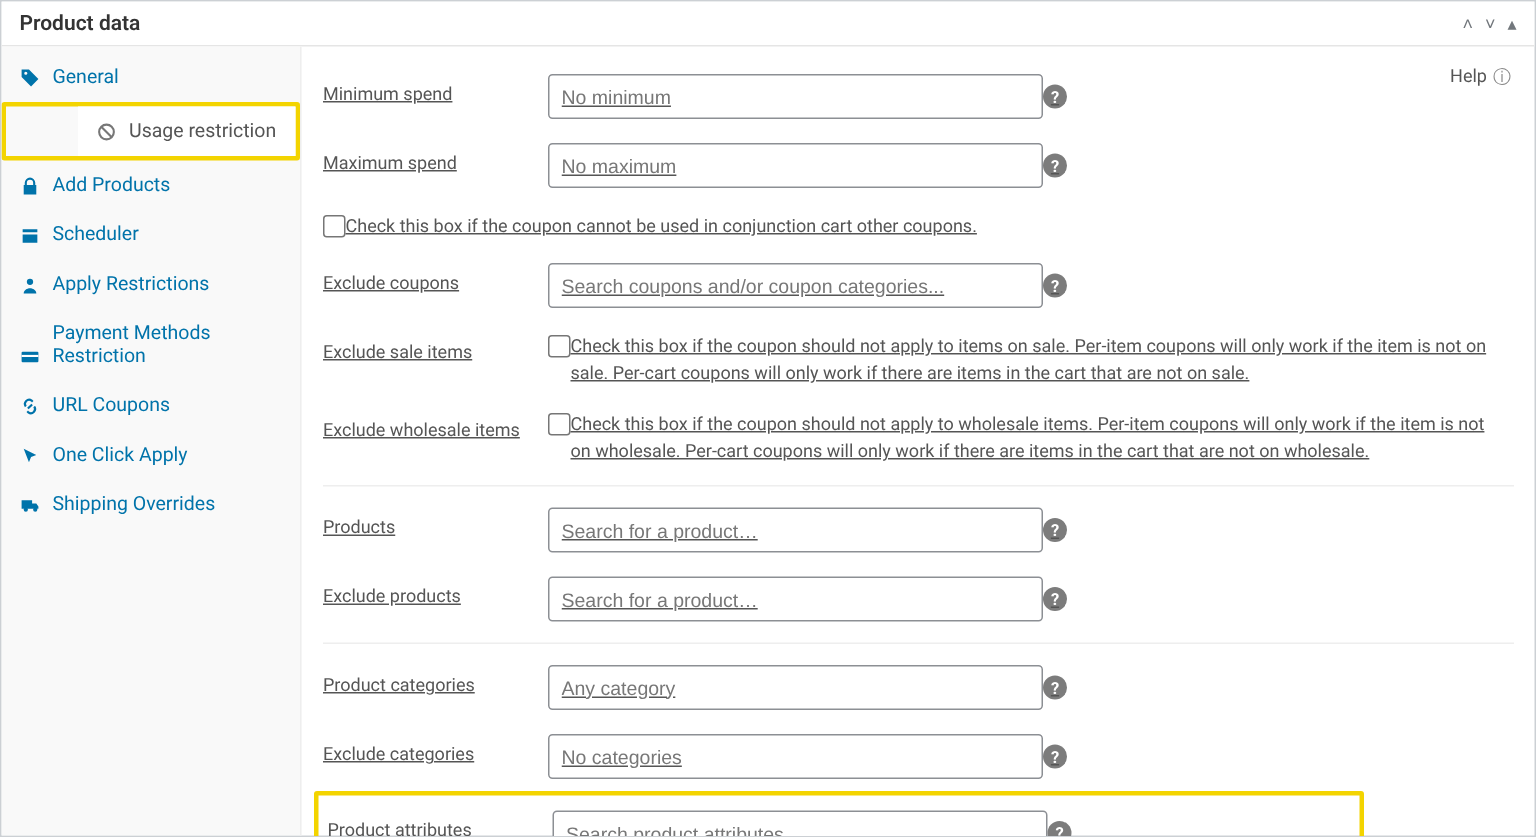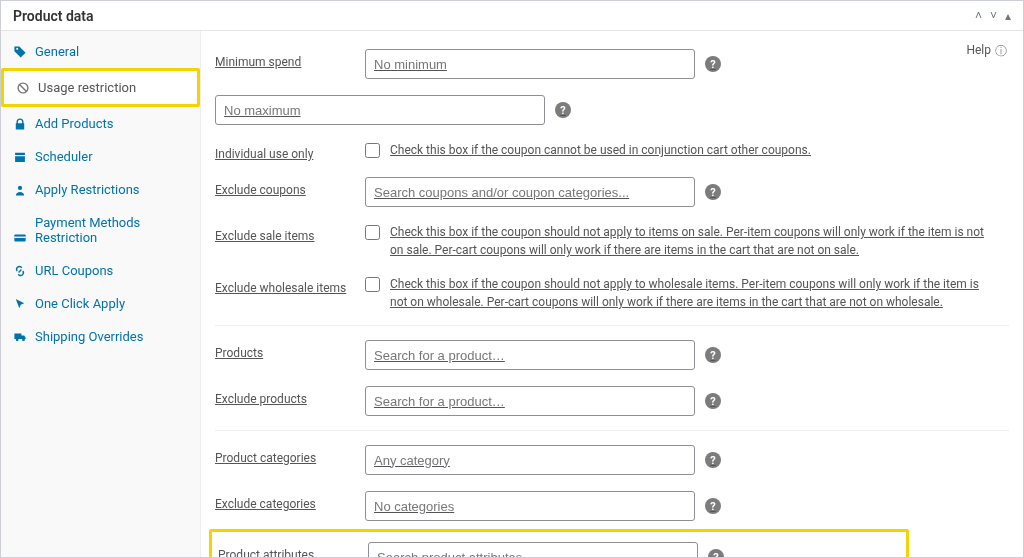--- a/index.html
+++ b/index.html
@@ -8,28 +8,28 @@
   .panel-header { display: flex; justify-content: space-between; align-items: center; height: 30px; border-bottom: 1px solid #e5e5e5; padding: 0 12px; background: #fff; }
   .panel-title { font-size: 14px; font-weight: 600; color: #333; }
   .panel-controls { display: flex; gap: 8px; color: #72777c; }
   .ctrl { cursor: pointer; font-size: 12px; }
   .body { display: flex; height: calc(100% - 30px); }
   .sidebar { width: 200px; background: #f9f9f9; border-right: 1px solid #eee; padding-top: 4px; }
   .side-item { display: flex; align-items: flex-end; gap: 8px; padding: 9px 12px; color: #0073aa; font-size: 13px; cursor: pointer; position: relative; }
   .side-item.active { background: #fff; color: #555; }
   .side-item .icon { width: 14px; display: inline-flex; justify-content: center; color: inherit; }
   .side-item.active .icon { color: #777; }
-  .highlight-box { border: 3px solid #f3d400; border-radius: 2px; }
+  .highlight-box { border: 3px solid #f3d400; border-radius: 2px; padding-left: 48px; }
   .sidebar .highlight-box { margin: 0; }
   .main { flex: 1; overflow: auto; padding: 10px 14px 10px 14px; position: relative; }
   .help-link { position: absolute; top: 12px; right: 16px; font-size: 12px; color: #555; display: flex; align-items: flex-start; gap: 4px; cursor: pointer; }
   .help-q { color: #888; }
   .row { display: flex; align-items: flex-start; padding: 8px 0; gap: 10px; text-decoration: underline; }
   .row-label { width: 140px; min-width: 140px; padding-top: 6px; font-size: 12px; color: #555; }
-  .row-field { display: flex; align-items: center; gap: 10px; }
+  .row-field { display: flex; align-items: center; }
   .row-field.wide { flex: 1; align-items: flex-start; }
   input[type=text] { width: 330px; height: 30px; border: 1px solid #8c8f94; border-radius: 3px; padding: 0 8px; font-size: 13px; color: #555; background: #fff; }
   input[type=text]::placeholder { color: #777; }
   .qmark { width: 16px; height: 16px; border-radius: 50%; background: #7c7c7c; color: #fff; font-size: 11px; display: inline-flex; align-items: center; justify-content: center; cursor: help; font-weight: bold; }
   .cb { width: 15px; height: 15px; margin-top: 2px; }
   .cb-text { font-size: 12px; color: #555; line-height: 1.5; flex: 1; padding-right: 10px; }
   .divider { border-top: 1px solid #eee; margin: 6px 0; }
   .attr-highlight { border: 3px solid #f3d400; border-radius: 2px; padding: 4px 6px 4px 0; margin-left: -6px; width: 700px; }
   .attr-highlight .row { padding: 6px 0 6px 6px; }
   svg { width: 14px; height: 14px; }
@@ -138,28 +138,28 @@
 
       <div class="row">
         <div class="row-label">Minimum spend</div>
         <div class="row-field">
           <input type="text" placeholder="No minimum" style="">
           <span class="qmark">?</span>
         </div>
       </div>
 
       <div class="row">
+        <div class="row-label">Maximum spend</div>
         <div class="row-field">
           <input type="text" placeholder="No maximum" style="">
           <span class="qmark">?</span>
         </div>
       </div>
 
       <div class="row">
-        <div class="row-label">Individual use only</div>
         <div class="row-field wide">
           <input type="checkbox" class="cb" style="">
           <span class="cb-text">Check this box if the coupon cannot be used in conjunction cart other coupons.</span>
         </div>
       </div>
 
       <div class="row">
         <div class="row-label">Exclude coupons</div>
         <div class="row-field">
           <input type="text" placeholder="Search coupons and/or coupon categories..." style="">

